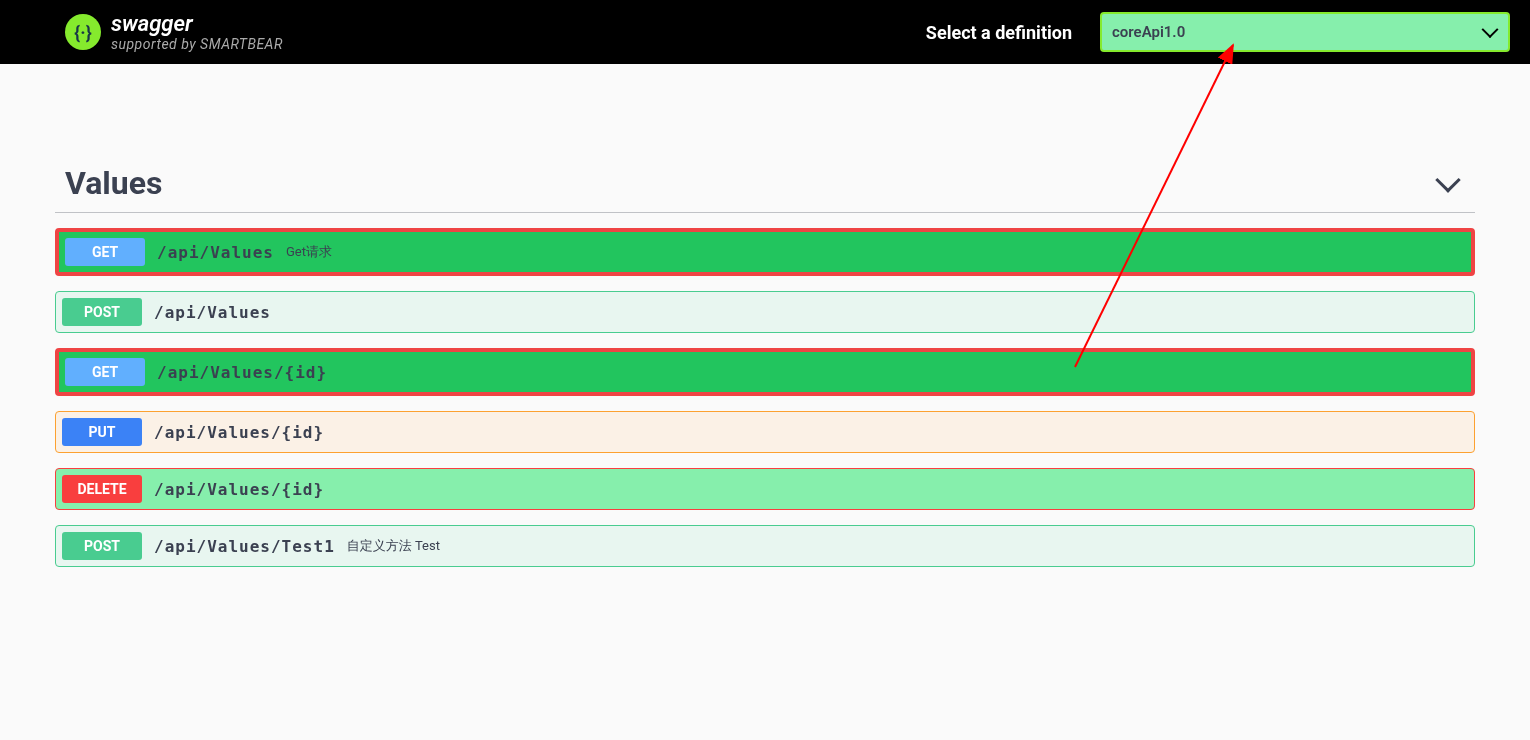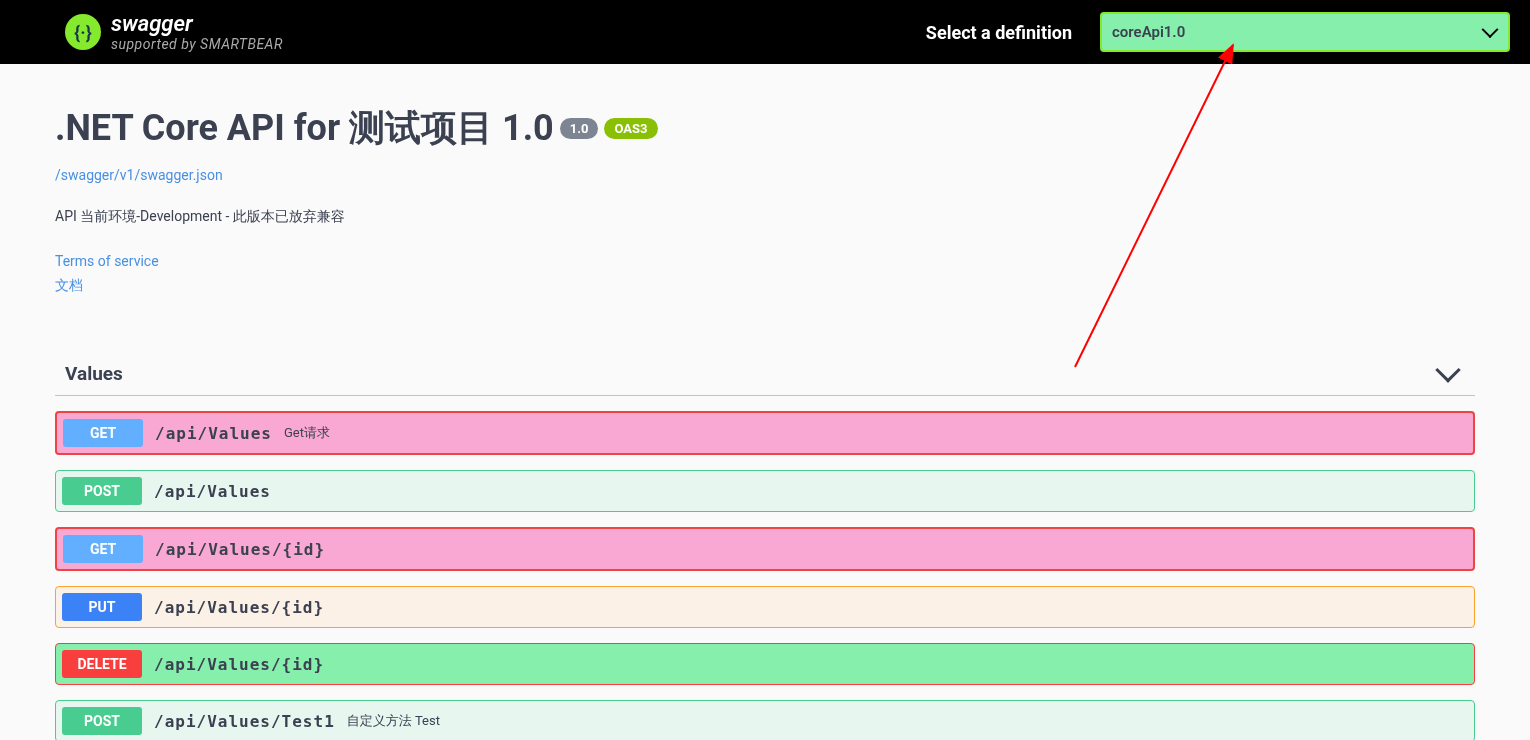--- a/index.html
+++ b/index.html
@@ -150,21 +150,21 @@
       display: flex;
       align-items: center;
       justify-content: space-between;
       padding: 10px 0;
       border-bottom: 1px solid rgba(59,65,81,0.3);
       margin-bottom: 15px;
       margin-top: 50px;
       cursor: pointer;
     }
     .tag-name {
-      font-size: 19px;
+      font-size: 32px;
       font-weight: 700;
       color: #3b4151;
       padding-left: 10px;
     }
     .chevron {
       width: 18px;
       height: 18px;
       border-right: 3px solid #3b4151;
       border-bottom: 3px solid #3b4151;
       transform: rotate(45deg);
@@ -178,22 +178,22 @@
     }
     .opblock {
       border-radius: 4px;
       display: flex;
       align-items: center;
       padding: 6px;
       gap: 12px;
       cursor: pointer;
     }
     .opblock.get {
-      background: #f9a8d4;
-      border: 2px solid #ef4444;
+      background: #22c55e;
+      border: 4px solid #ef4444;
       text-align: center;
     }
     .opblock.post {
       background: #e8f6f0;
       border: 1px solid #49cc90;
     }
     .opblock.put {
       background: #fbf1e6;
       border: 1px solid #fca130;
     }
@@ -258,31 +258,20 @@
 
   <svg class="arrow-annotation" width="180" height="340">
     <defs>
       <marker id="arrowhead" markerWidth="10" markerHeight="8" refX="9" refY="4" orient="auto">
         <polygon points="0 0, 10 4, 0 8" fill="#ff0000"></polygon>
       </marker>
     </defs>
     <line x1="10" y1="330" x2="168" y2="8" stroke="#ff0000" stroke-width="2" marker-end="url(#arrowhead)"></line>
   </svg>
 
-  <div class="info-section">
-    <div class="title-row">
-      <h2 class="api-title">.NET Core API for 测试项目 1.0</h2>
-      <span class="version-badge">1.0</span>
-      <span class="oas-badge">OAS3</span>
-    </div>
-    <a class="swagger-url" href="#">/swagger/v1/swagger.json</a>
-    <p class="api-desc">API 当前环境-Development - 此版本已放弃兼容</p>
-    <div><a class="link" href="#">Terms of service</a></div>
-    <div><a class="link" href="#">文档</a></div>
-  </div>
 
   <div class="tag-header">
     <span class="tag-name">Values</span>
     <span class="chevron"></span>
   </div>
 
   <div class="operations" id="operations">
       <div class="opblock get">
         <span class="method get">GET</span>
         <span class="path">/api/Values</span>

